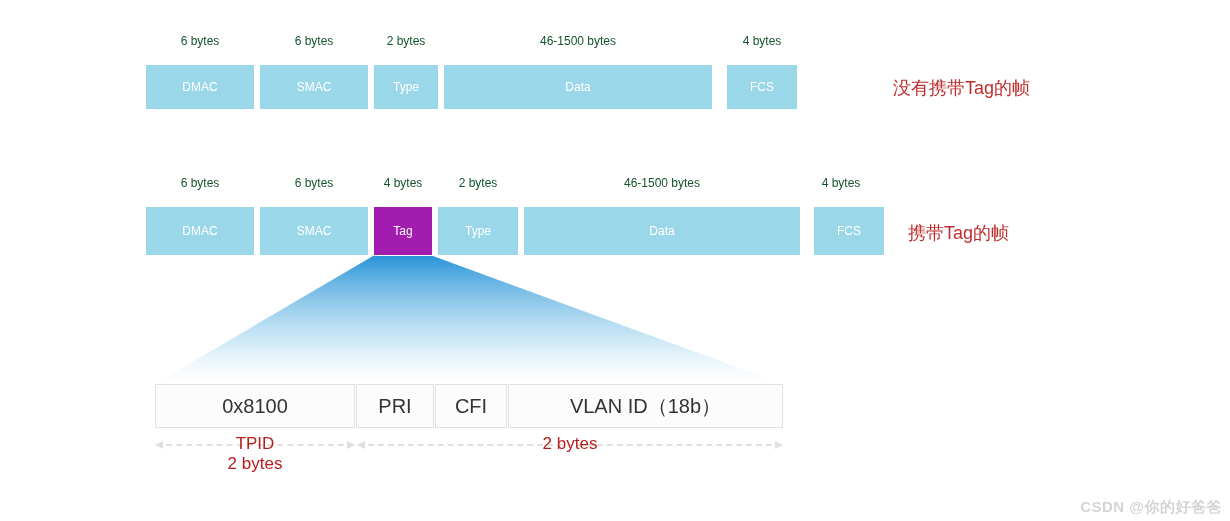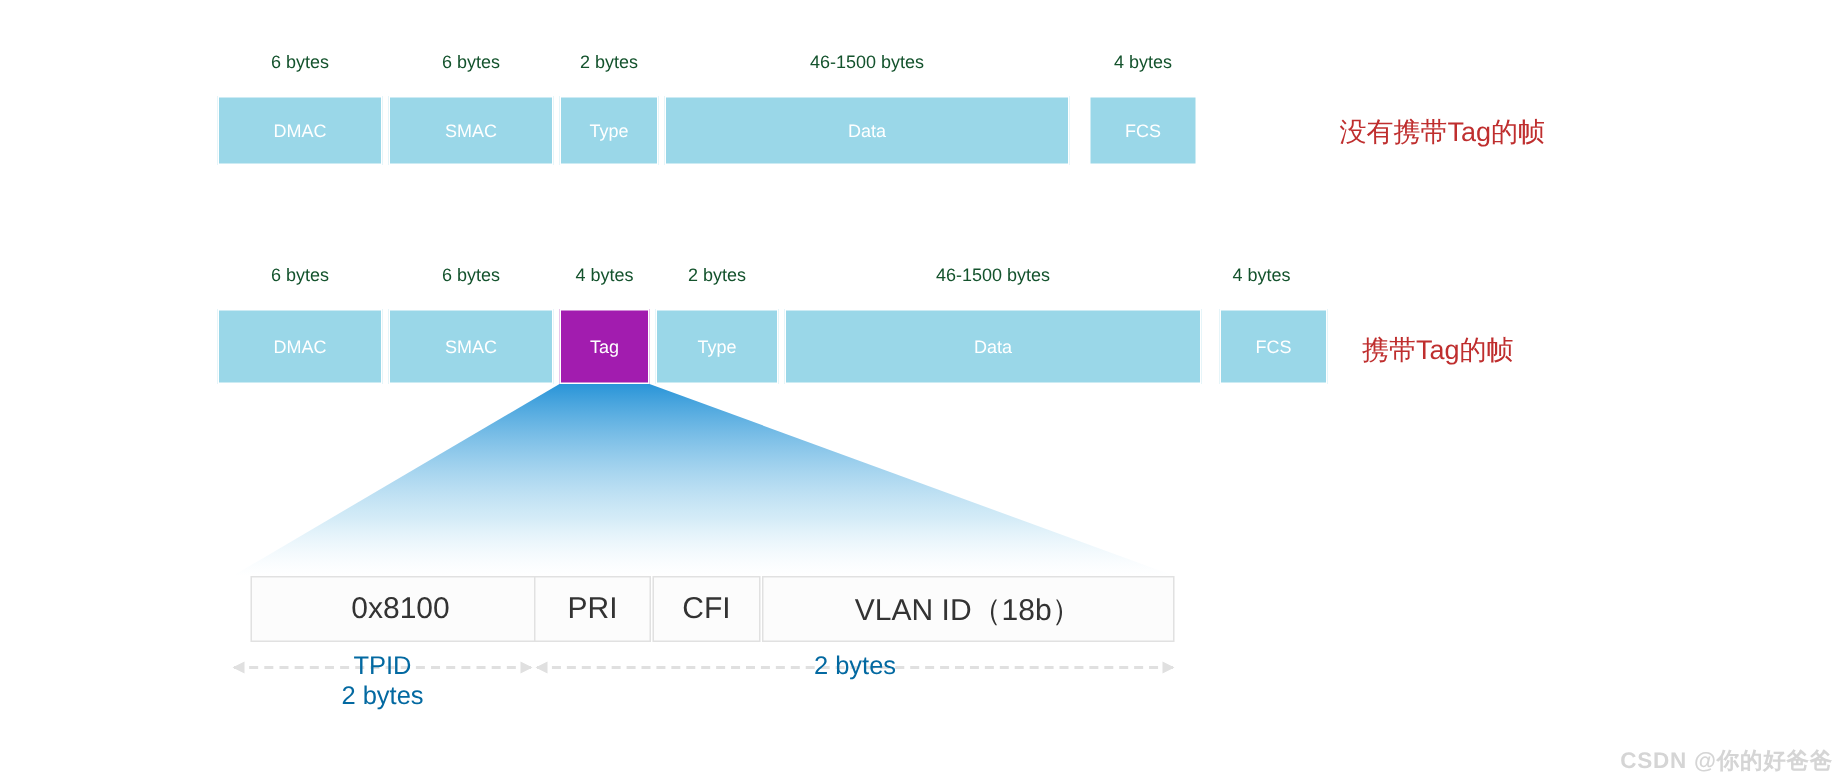--- a/index.html
+++ b/index.html
@@ -42,21 +42,21 @@
     background: #fcfcfc;
     display: flex;
     align-items: center;
     justify-content: center;
     font-size: 20px;
     color: #333;
   }
   .sub-label {
     position: absolute;
     font-size: 17px;
-    color: #0369a1;
+    color: #b91c1c;
     text-align: center;
   }
   .sub-label .line1 { display:block; }
   .sub-label .line2 { display:block; }
   .arrow-span {
     position: absolute;
     height: 0;
     border-top: 2px dashed #e0e0e0;
   }
   .arrow-span::before, .arrow-span::after {
@@ -122,21 +122,21 @@
   <defs>
     <linearGradient id="g1" x1="0" y1="0" x2="0" y2="1">
       <stop offset="0%" stop-color="#1e8fd6" stop-opacity="0.95"></stop>
       <stop offset="70%" stop-color="#a9d8ef" stop-opacity="0.5"></stop>
       <stop offset="100%" stop-color="#d8eefa" stop-opacity="0"></stop>
     </linearGradient>
   </defs>
   <polygon points="373,256 433,256 783,384 155,384" fill="url(#g1)"></polygon>
 </svg>
 
-<div class="detail-field" style="left:167px; top:384px; width:200px; height:44px;">0x8100</div>
+<div class="detail-field" style="left:155px; top:384px; width:200px; height:44px;">0x8100</div>
 <div class="detail-field" style="left:356px; top:384px; width:78px; height:44px;">PRI</div>
 <div class="detail-field" style="left:435px; top:384px; width:72px; height:44px;">CFI</div>
 <div class="detail-field" style="left:508px; top:384px; width:275px; height:44px;">VLAN ID（18b）</div>
 
 <div class="arrow-span" style="left:156px; top:444px; width:198px;"></div>
 <div class="arrow-span" style="left:358px; top:444px; width:424px;"></div>
 
 <div class="sub-label" style="left:156px; top:434px; width:198px;">
   <span class="line1">TPID</span>
   <span class="line2">2 bytes</span>

